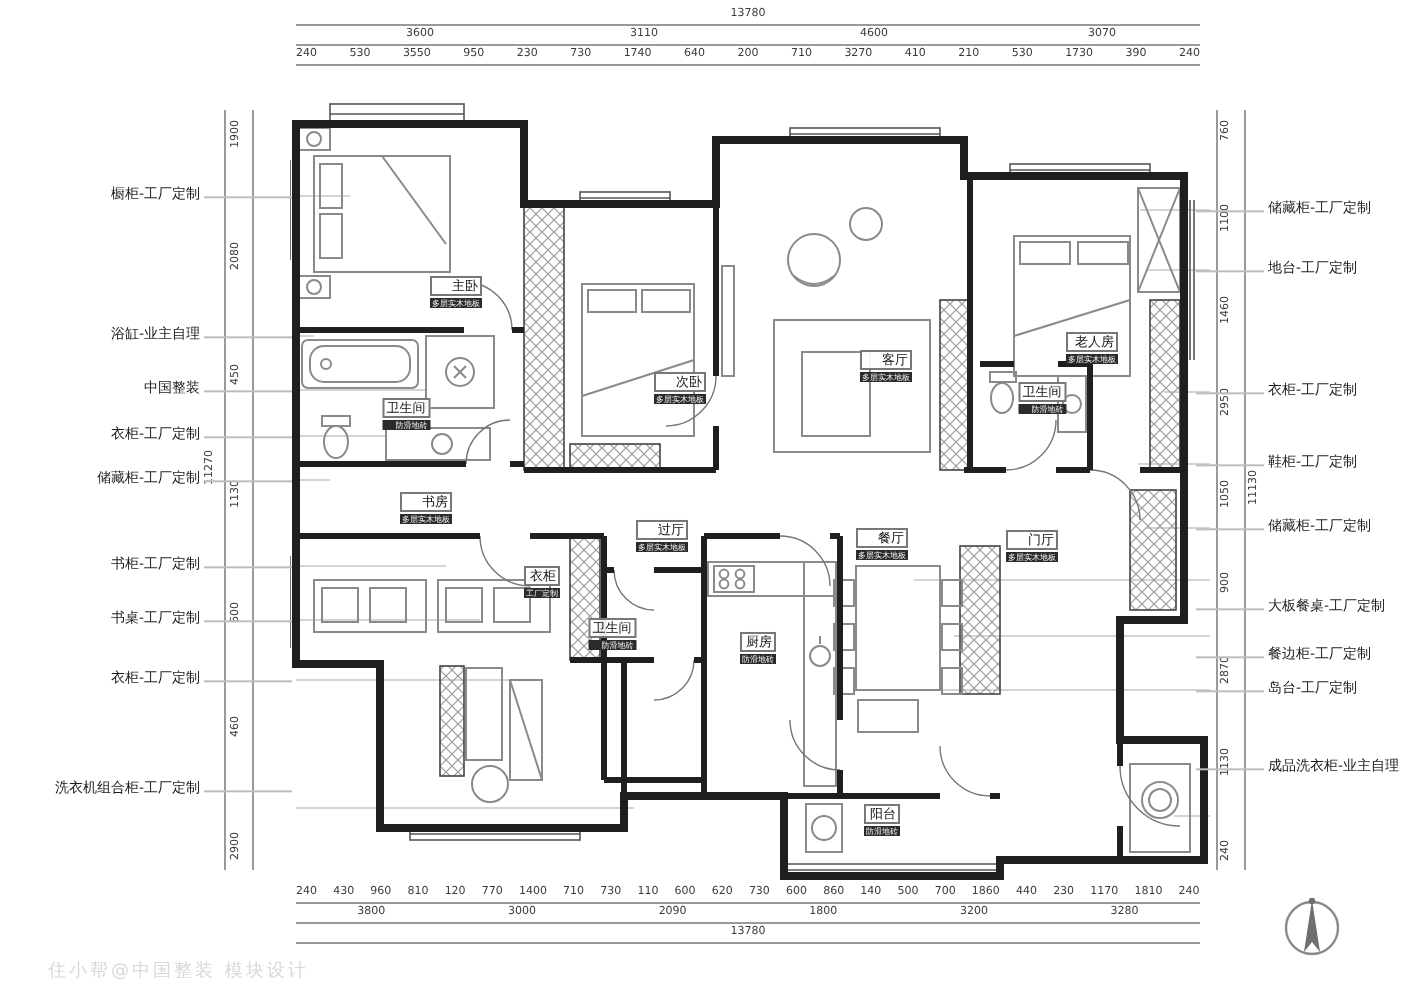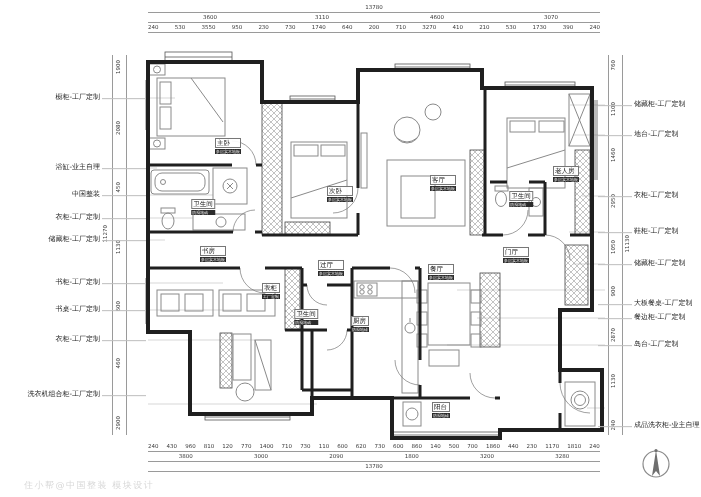--- a/index.html
+++ b/index.html
@@ -15,21 +15,21 @@
         font-size:5.5px;color:#3a3a3a;}
   .vdim span{writing-mode:vertical-rl;transform:rotate(180deg);line-height:1;}
   .vdim-abs{position:absolute;font-size:5.5px;color:#3a3a3a;writing-mode:vertical-rl;transform:rotate(180deg);line-height:1;}
   
   .co{position:absolute;font-size:7px;color:#1c1c1c;white-space:nowrap;transform:translateY(-50%);line-height:1.1;z-index:4;}
   .co-l{right:601px;text-align:right;}
   .co-l::after{content:"";position:absolute;left:calc(100% + 2px);top:50%;width:44px;height:1px;background:#bdbdbd;}
   .co-r{left:634px;}
   .co-r::before{content:"";position:absolute;left:-36px;top:50%;width:34px;height:1px;background:#bdbdbd;}
   
-  .room{position:absolute;transform:translate(-50%,-50%);text-align:left;z-index:3;}
+  .room{position:absolute;transform:translate(-50%,-50%);text-align:right;z-index:3;}
   .room .nm{font-size:6.5px;color:#111;background:rgba(255,255,255,.92);border:0.5px solid #777;
             padding:0 1px;line-height:1.25;white-space:nowrap;}
   .room .sub{font-size:4px;color:#f4f4f4;background:#2b2b2b;padding:0 1px;margin-top:0.5px;line-height:1.35;white-space:nowrap;}
   .wm{position:absolute;left:24px;top:479px;font-size:9px;color:#d8d8d8;letter-spacing:1.5px;}
   svg.plan{position:absolute;left:145px;top:38px;z-index:1;}
   svg.compass{position:absolute;left:638px;top:444px;z-index:2;}
 </style>
 </head>
 <body>
 
@@ -144,23 +144,23 @@
   <div class="co co-l" style="top:310px">书桌-工厂定制</div>
   <div class="co co-l" style="top:340px">衣柜-工厂定制</div>
   <div class="co co-l" style="top:395px">洗衣机组合柜-工厂定制</div>
 
   <div class="co co-r" style="top:105px">储藏柜-工厂定制</div>
   <div class="co co-r" style="top:135px">地台-工厂定制</div>
   <div class="co co-r" style="top:196px">衣柜-工厂定制</div>
   <div class="co co-r" style="top:232px">鞋柜-工厂定制</div>
   <div class="co co-r" style="top:264px">储藏柜-工厂定制</div>
   <div class="co co-r" style="top:304px">大板餐桌-工厂定制</div>
-  <div class="co co-r" style="top:318px">餐边柜-工厂定制</div>
+  <div class="co co-r" style="top:328px">餐边柜-工厂定制</div>
   <div class="co co-r" style="top:345px">岛台-工厂定制</div>
-  <div class="co co-r" style="top:426px">成品洗衣柜-业主自理</div>
+  <div class="co co-r" style="top:384px">成品洗衣柜-业主自理</div>
 
   <svg class="plan" width="462" height="407" viewBox="0 0 462 407">
     <defs>
       <pattern id="hx" width="6" height="6" patternUnits="userSpaceOnUse">
         <path d="M0,6 L6,0 M0,0 L6,6" stroke="#9a9a9a" stroke-width="0.6"></path>
       </pattern>
     </defs>
 
     <g stroke="#c6c6c6" stroke-width="0.7">
       <path d="M3,60 H30 M3,130 H12 M3,157 H68 M3,180 H48 M3,202 H20 M3,245 H78 M3,272 H95 M3,302 H110 M3,366 H172"></path>
@@ -323,21 +323,21 @@
       <div class="sub">防滑地砖</div>
   </div>
   <div class="room" style="left:340px;top:194px">
     <div class="nm">次卧</div>
       <div class="sub">多层实木地板</div>
   </div>
   <div class="room" style="left:443px;top:183px">
     <div class="nm">客厅</div>
       <div class="sub">多层实木地板</div>
   </div>
-  <div class="room" style="left:566px;top:174px">
+  <div class="room" style="left:546px;top:174px">
     <div class="nm">老人房</div>
       <div class="sub">多层实木地板</div>
   </div>
   <div class="room" style="left:521px;top:199px">
     <div class="nm">卫生间</div>
       <div class="sub">防滑地砖</div>
   </div>
   <div class="room" style="left:213px;top:254px">
     <div class="nm">书房</div>
       <div class="sub">多层实木地板</div>
@@ -347,29 +347,29 @@
       <div class="sub">多层实木地板</div>
   </div>
   <div class="room" style="left:271px;top:291px">
     <div class="nm">衣柜</div>
       <div class="sub">工厂定制</div>
   </div>
   <div class="room" style="left:306px;top:317px">
     <div class="nm">卫生间</div>
       <div class="sub">防滑地砖</div>
   </div>
-  <div class="room" style="left:360px;top:324px">
+  <div class="room" style="left:379px;top:324px">
     <div class="nm">厨房</div>
       <div class="sub">防滑地砖</div>
   </div>
   <div class="room" style="left:441px;top:272px">
     <div class="nm">餐厅</div>
       <div class="sub">多层实木地板</div>
   </div>
-  <div class="room" style="left:516px;top:255px">
+  <div class="room" style="left:516px;top:273px">
     <div class="nm">门厅</div>
       <div class="sub">多层实木地板</div>
   </div>
   <div class="room" style="left:441px;top:410px">
     <div class="nm">阳台</div>
       <div class="sub">防滑地砖</div>
   </div>
 
   <div class="wm">住小帮@中国整装 模块设计</div>
   <svg class="compass" width="36" height="40" viewBox="0 0 36 40">

